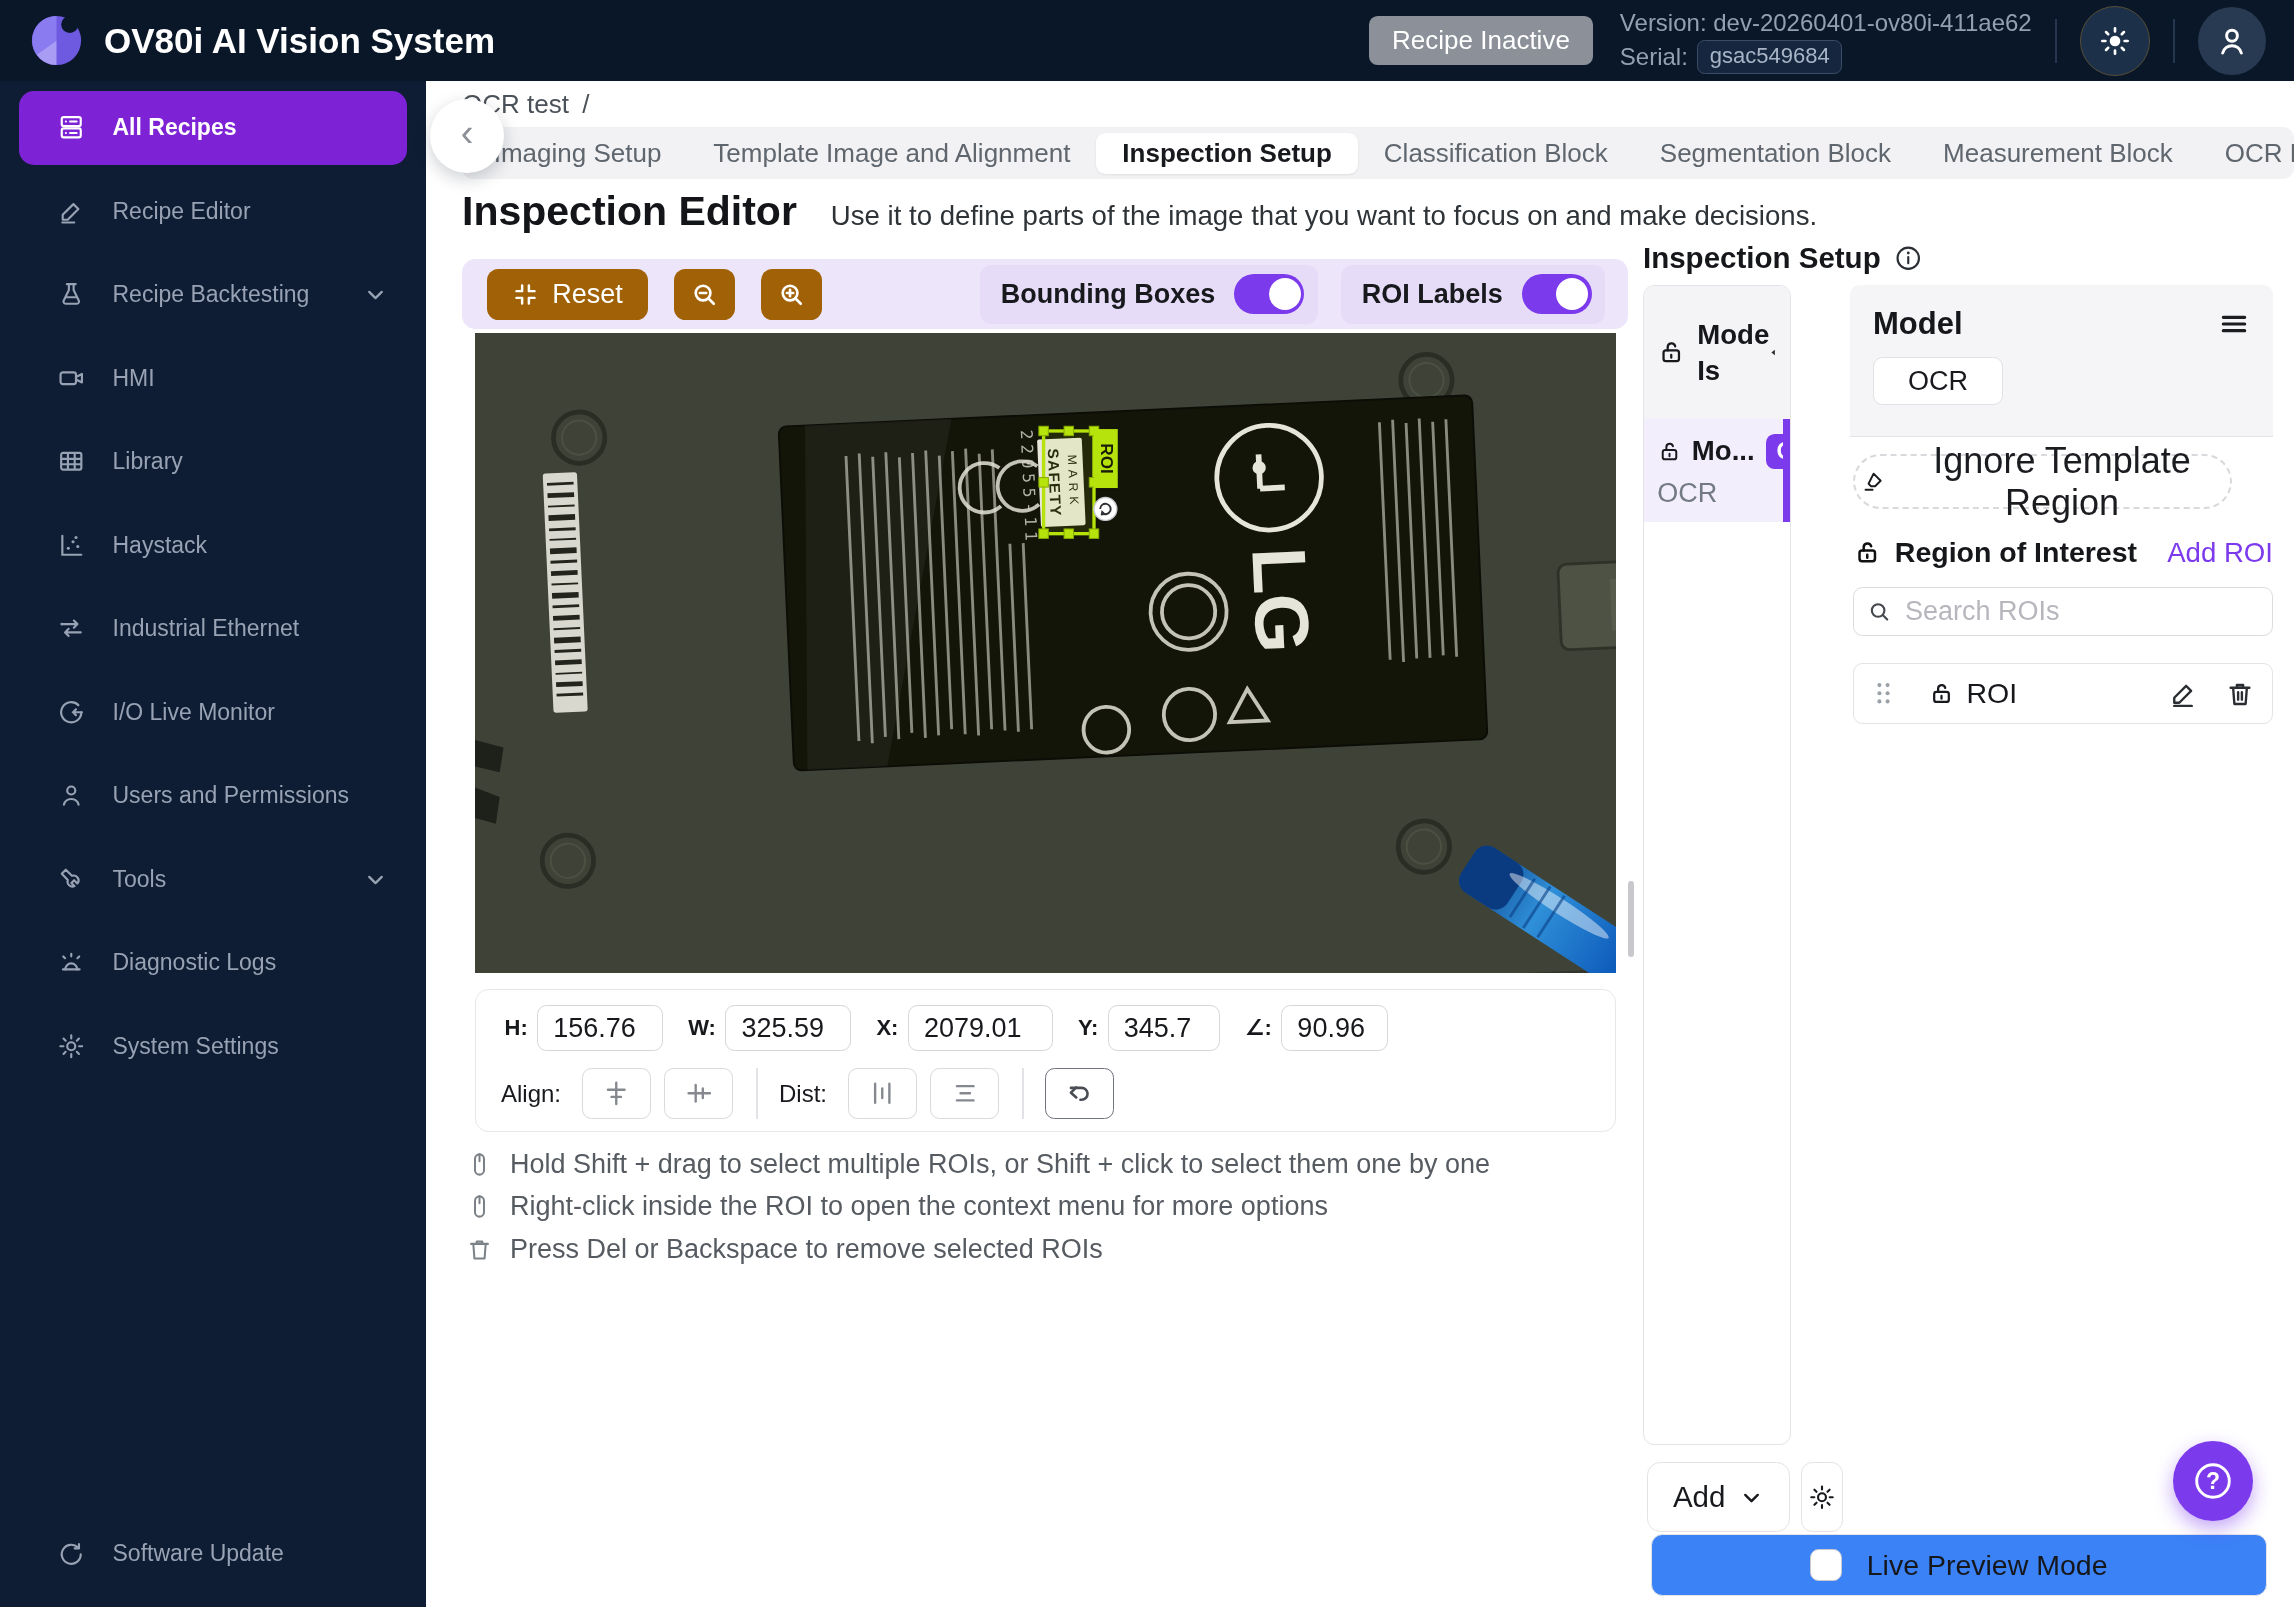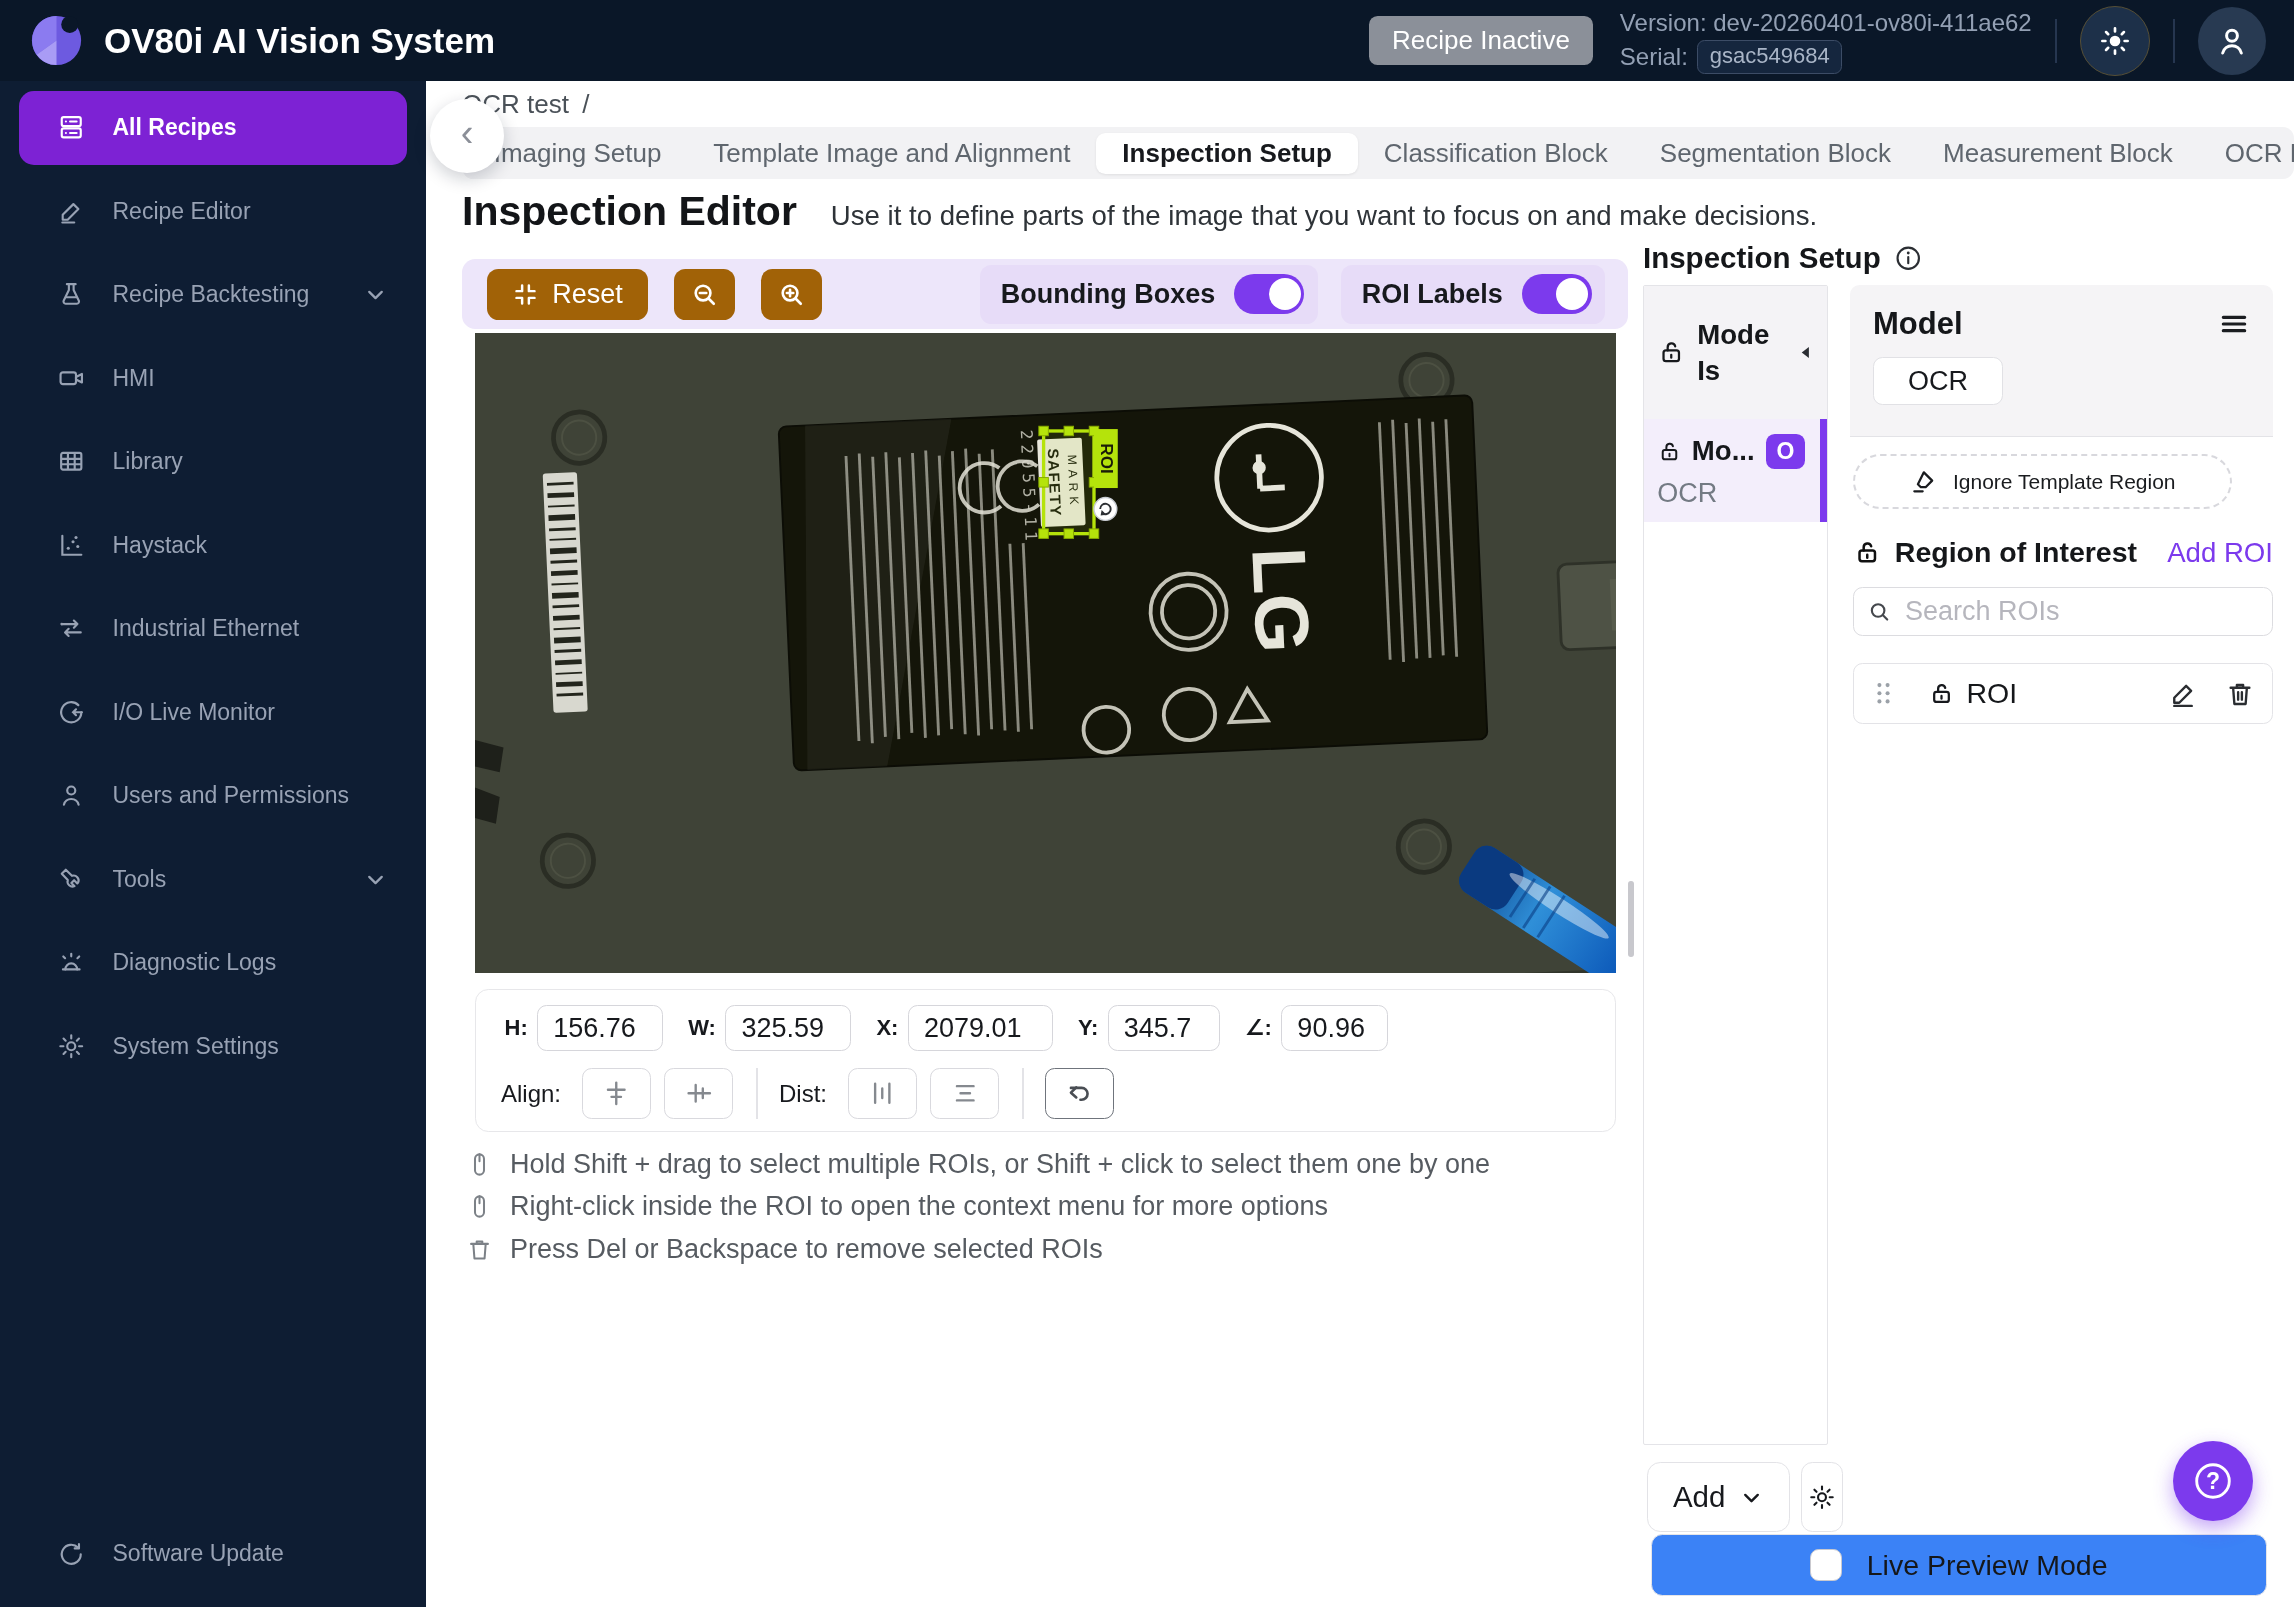--- a/index.html
+++ b/index.html
@@ -74,21 +74,21 @@
   .tool-sq.undo{border-color:#6f747c;color:#4a4e54;margin-right:0;}
   .v-div{width:1.9px;height:51px;background:#e3e3e7;margin:0 21px 0 9.5px;}
   .hints{position:absolute;left:40px;top:1067px;}
   .hint-row{display:flex;align-items:center;gap:17px;height:32px;margin-bottom:10.5px;color:#565b61;font-size:27px;}
   .hint-row .h-ico{width:27px;height:27px;color:#7c8187;flex:0 0 auto;}
   .scroll-thumb{position:absolute;left:1202px;top:800px;width:5.7px;height:76px;background:#c8c8cd;border-radius:2.9px;}
   
   .rightpanel{position:absolute;left:1643px;top:81px;width:652px;height:1527px;z-index:10;}
   .rp-title{position:absolute;left:0;top:160px;display:flex;align-items:center;gap:13.3px;}
   .rp-title h2{font-size:29.5px;font-weight:bold;color:#15171a;margin:0;}
-  .block-col{position:absolute;left:0;top:204px;width:185px;height:1160px;border:1.9px solid #e4e4e8;border-radius:2px;
+  .block-col{position:absolute;left:0;top:204px;width:148px;height:1160px;border:1.9px solid #e4e4e8;border-radius:11px;
              background:#fff;box-sizing:border-box;overflow:hidden;}
   .bc-head{height:133px;background:#f4f3f6;display:flex;align-items:center;padding:0 11.4px 0 13.3px;box-sizing:border-box;}
   .bc-head .lck{width:28.5px;height:28.5px;flex:0 0 auto;color:#17191d;}
   .bc-title{font-size:27.6px;font-weight:bold;color:#15171a;line-height:1.3;margin-left:11.4px;}
   .bc-head .tri{margin-left:auto;}
   .bc-sel{position:relative;background:#f3eefb;padding:15px 13.3px 13.3px 13.3px;}
   .bc-sel .bar{position:absolute;right:0;top:0;bottom:0;width:6.7px;background:#7c3aed;}
   .bc-sel-row{display:flex;align-items:center;gap:9.5px;}
   .bc-sel-row .lck{width:25px;height:25px;color:#17191d;flex:0 0 auto;}
   .bc-sel-name{font-size:27.6px;font-weight:bold;color:#15171a;}
@@ -96,21 +96,21 @@
   .bc-sub{font-size:27px;color:#737a83;margin-top:9.5px;}
   .model-section{position:absolute;left:207px;top:204px;width:423px;}
   .model-head{background:#f5f4f6;border-bottom:1.9px solid #e3e3e7;border-radius:9.5px 9.5px 0 0;height:152px;
               box-sizing:border-box;padding:21px 23px 0 23px;}
   .model-head-row{display:flex;align-items:center;}
   .model-title{font-size:31px;font-weight:bold;color:#15171a;}
   .hamb{margin-left:auto;color:#1b1d21;cursor:pointer;}
   .type-chip{display:inline-flex;align-items:center;justify-content:center;margin-top:15px;height:46px;padding:0 34px;
              background:#fff;border:1.9px solid #e1e1e5;border-radius:9.5px;font-size:27px;color:#17191d;}
   .ignore-btn{position:absolute;left:210px;top:373px;width:379px;height:55px;background:#fff;border:2.9px dashed #d8d8dd;
-              border-radius:27.6px;display:flex;align-items:center;justify-content:center;gap:15px;font-size:21px;
+              border-radius:27.6px;display:flex;align-items:center;justify-content:center;gap:15px;font-size:36px;
               color:#1a1c1f;box-sizing:border-box;cursor:pointer;font-family:inherit;}
   .roi-head{position:absolute;left:210px;top:455px;width:420px;display:flex;align-items:center;}
   .roi-head .lck{width:28.5px;height:28.5px;color:#111;flex:0 0 auto;}
   .roi-head-title{font-size:28.5px;font-weight:bold;color:#15171a;margin-left:13.3px;}
   .add-roi{margin-left:auto;font-size:27.6px;color:#7c3aed;cursor:pointer;}
   .search-box{position:absolute;left:210px;top:506px;width:420px;height:49px;border:1.9px solid #dcdce0;border-radius:9.5px;
               display:flex;align-items:center;padding:0 13.3px;box-sizing:border-box;background:#fff;}
   .search-box input{border:none;outline:none;font-size:27px;color:#333;margin-left:11.4px;width:100%;font-family:inherit;background:transparent;}
   .search-box input::placeholder{color:#b6b6bd;}
   .roi-card{position:absolute;left:210px;top:582px;width:420px;height:61px;border:1.9px solid #e3e3e7;border-radius:9.5px;

